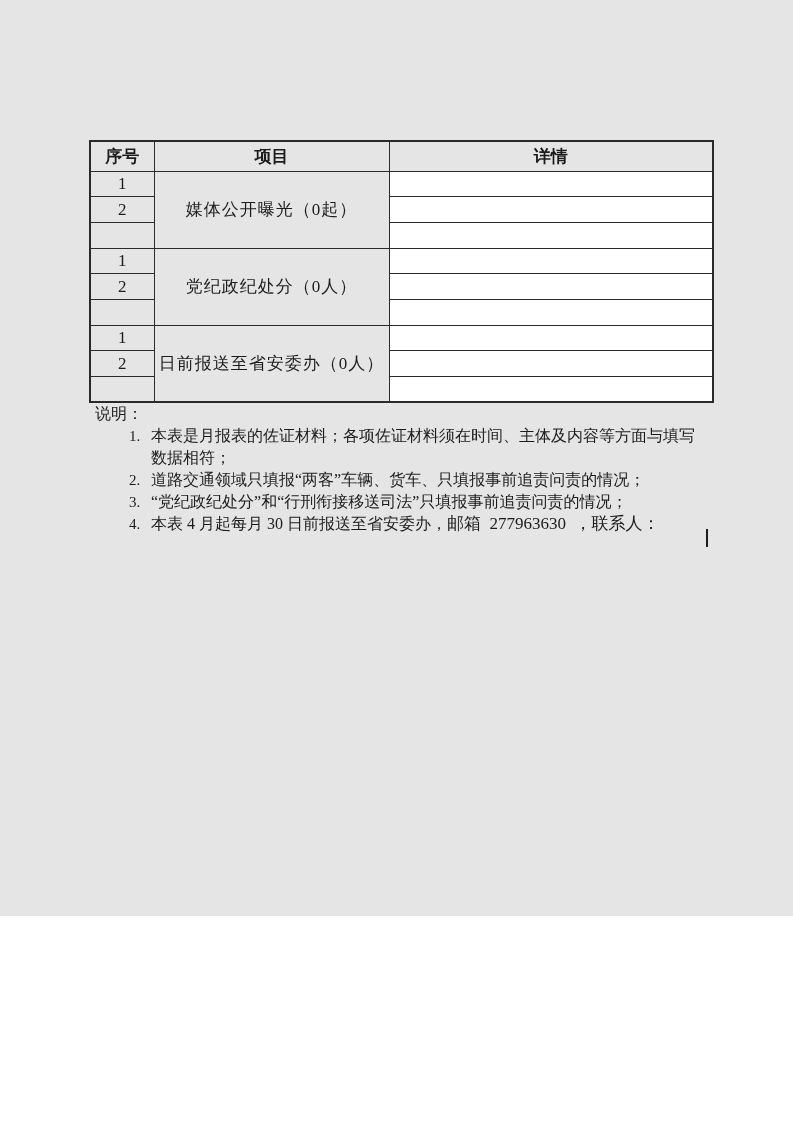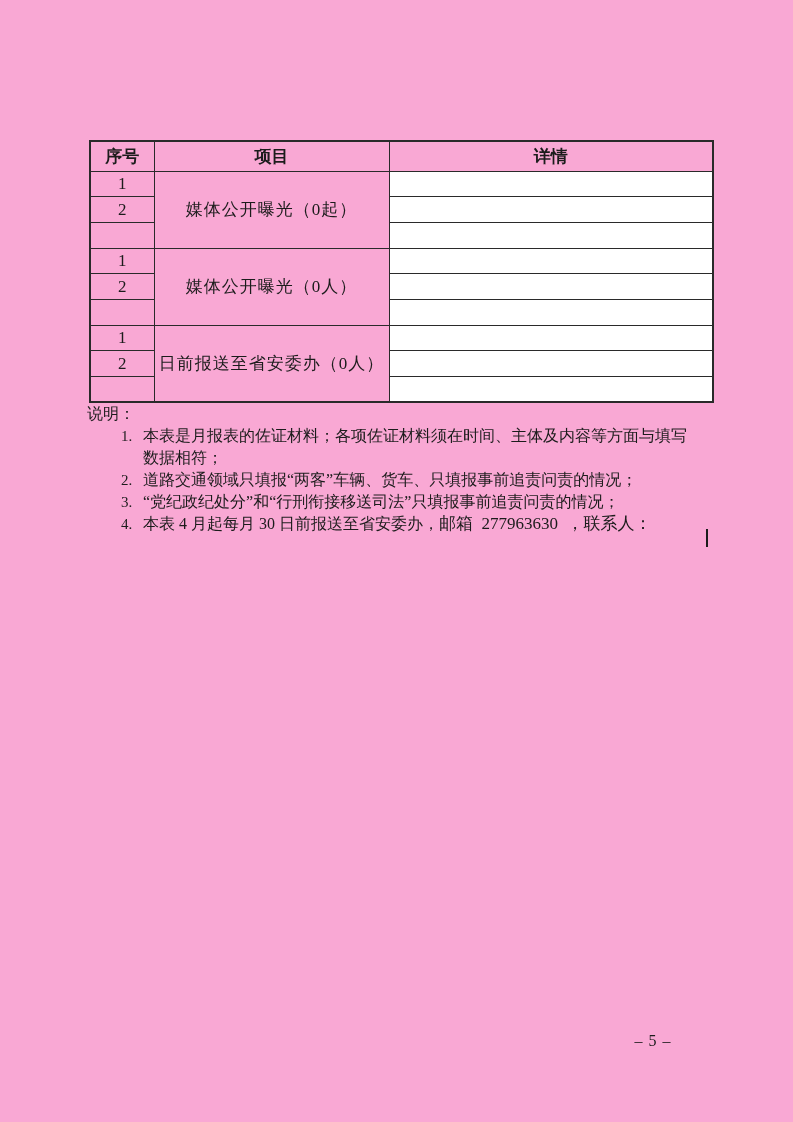--- a/index.html
+++ b/index.html
@@ -1,21 +1,21 @@
 <!DOCTYPE html>
 <html><head>
 <meta charset="utf-8">
 <style>
   * { margin: 0; padding: 0; box-sizing: border-box; }
   html, body { background: #ffffff; }
   .page {
     position: relative;
     width: 793px;
-    height: 1122px;
-    background: #f9a8d4;
+    height: 916px;
+    background: #e5e5e5;
     font-family: "Liberation Serif", "DejaVu Serif", serif;
     color: #1c1c1c;
     overflow: hidden;
   }
   table.report {
     position: absolute;
     left: 89px;
     top: 140px;
     width: 623px;
     border-collapse: collapse;
@@ -41,21 +41,21 @@
     font-size: 16px;
   }
   td.item {
     text-align: center;
     vertical-align: middle;
     letter-spacing: 1px;
   }
   td.detail { background: #ffffff; }
   .notes {
     position: absolute;
-    left: 87px;
+    left: 95px;
     top: 403px;
     width: 612px;
     font-size: 16px;
     line-height: 22px;
   }
   .note-title { white-space: pre-wrap; }
   .note-item { display: flex; align-items: flex-start; }
   .note-num {
     flex: none;
     width: 22px;
@@ -117,21 +117,21 @@
         <td class="seq">2</td>
         <td class="detail"></td>
       </tr>
       <tr>
         <td class="seq"></td>
         <td class="detail"></td>
       </tr>
 
       <tr>
         <td class="seq">1</td>
-        <td class="item" rowspan="3">媒体公开曝光（0人）</td>
+        <td class="item" rowspan="3">党纪政纪处分（0人）</td>
         <td class="detail"></td>
       </tr>
       <tr>
         <td class="seq">2</td>
         <td class="detail"></td>
       </tr>
       <tr>
         <td class="seq"></td>
         <td class="detail"></td>
       </tr>

